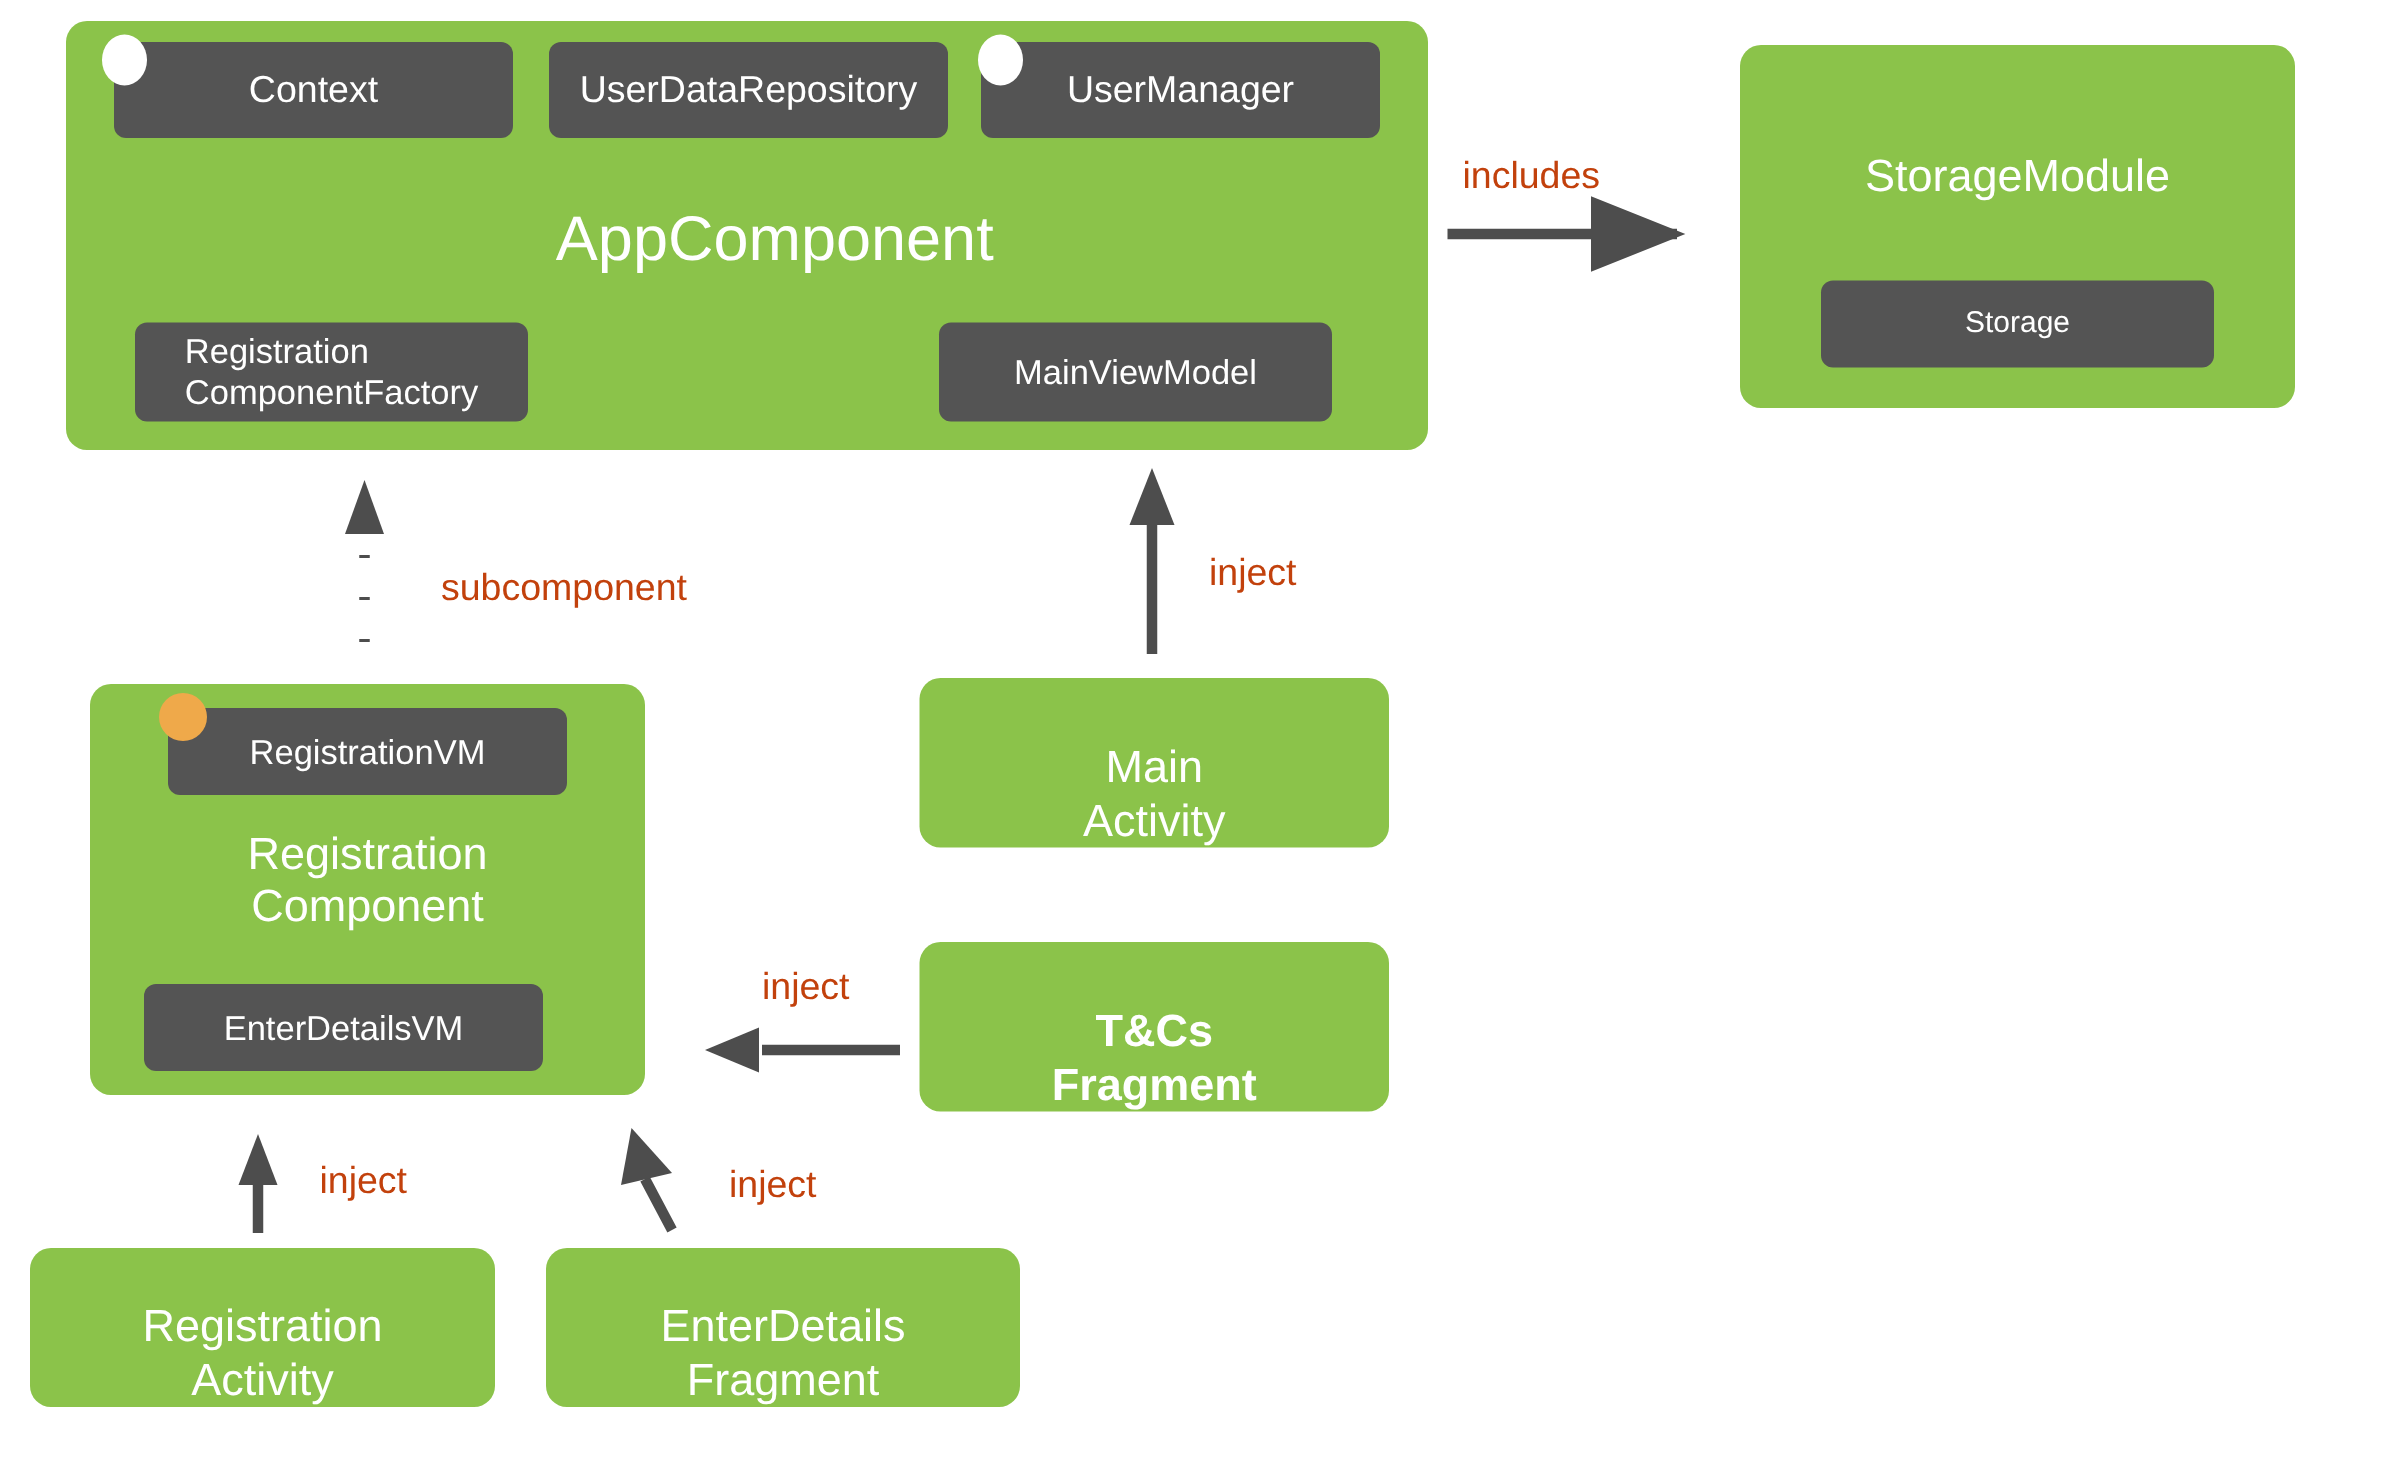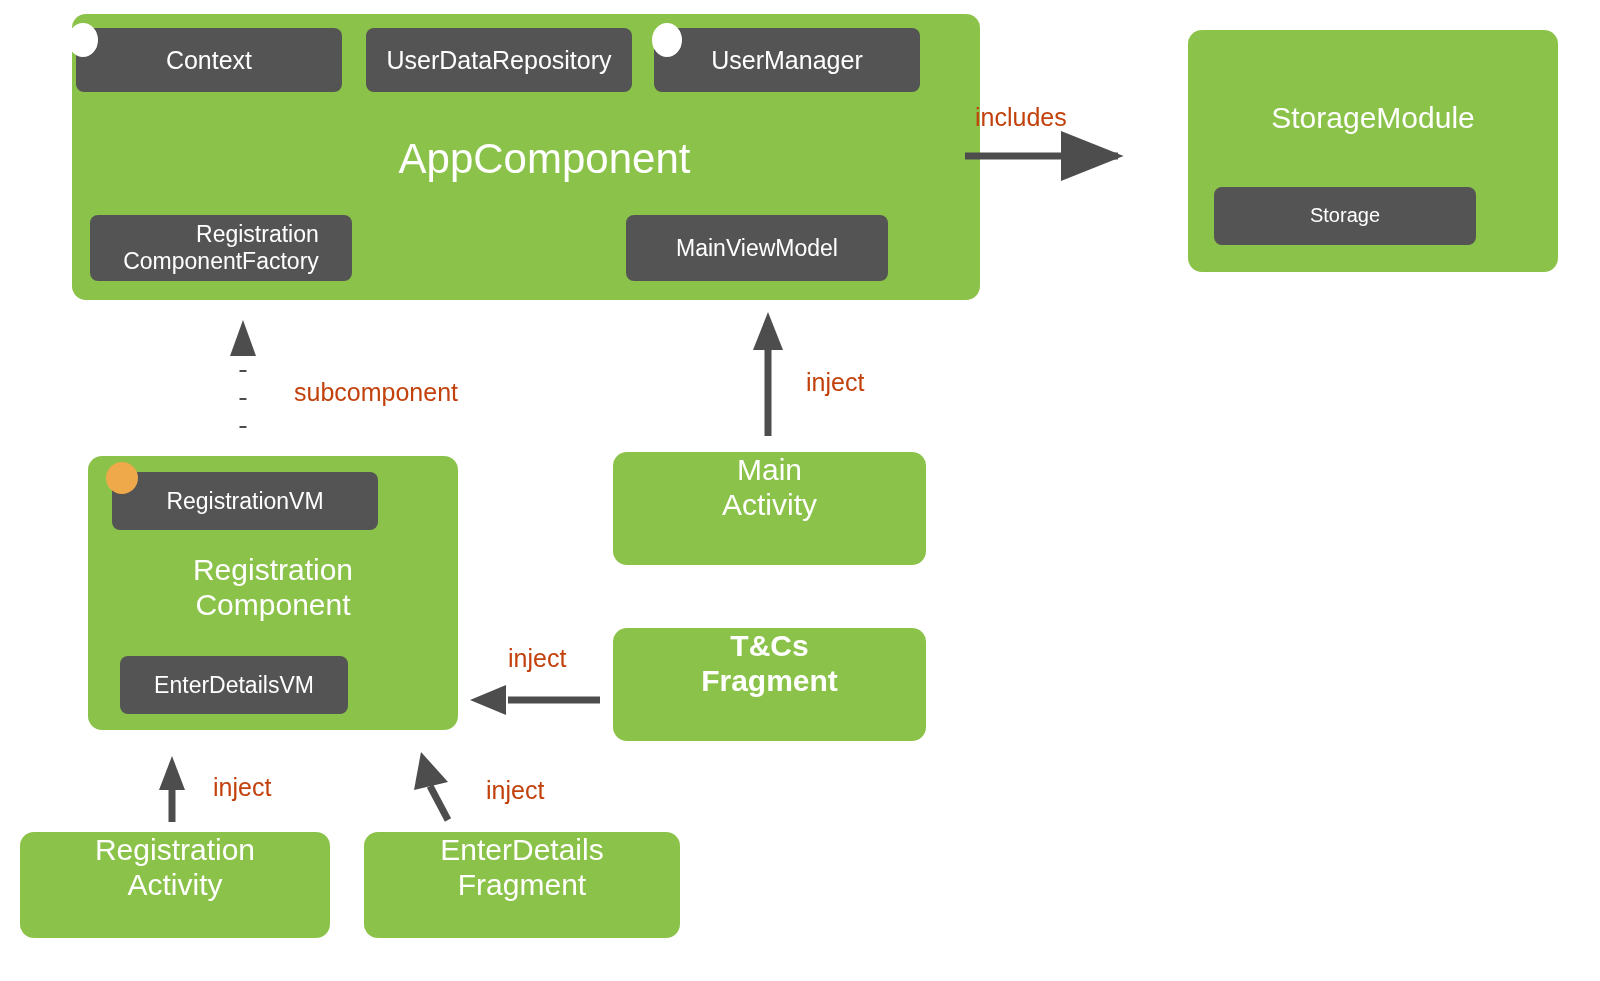--- a/index.html
+++ b/index.html
@@ -19,42 +19,41 @@
   }
 
   
   .node {
     position: absolute;
     box-sizing: border-box;
     border-radius: 14px;
     background: #8BC34A;
     color: #ffffff;
     display: flex;
-    align-items: flex-start;
+    align-items: flex-end;
     justify-content: center;
     text-align: center;
     line-height: 1.18;
     font-weight: 400;
     white-space: pre-line;
   }
   .container-node {
     align-items: flex-start;
     justify-content: center;
-    margin-left: 28px;
   }
   .chip {
     position: absolute;
     box-sizing: border-box;
     border-radius: 8px;
     background: #545454;
     color: #ffffff;
     display: flex;
     align-items: center;
     justify-content: center;
-    text-align: right;
+    text-align: left;
     line-height: 1.16;
     white-space: pre-line;
     z-index: 3;
   }
   .dot {
     position: absolute;
     border-radius: 50%;
     z-index: 4;
   }
   .dot-white { background: #ffffff; }
@@ -93,21 +92,21 @@
   #chip-regfactory    { left: 90px;  top: 215px; width: 262px; height: 66px; font-size: 23px; }
   #chip-mainvm        { left: 626px; top: 215px; width: 262px; height: 66px; font-size: 23px; }
 
   #storage-module     { left: 1160px; top: 30px; width: 370px; height: 242px; }
   #storage-module-title{ font-size: 30px; margin-top: 70px; }
   #chip-storage       { left: 1214px; top: 187px; width: 262px; height: 58px; font-size: 20px; }
 
   #registration-component { left: 60px; top: 456px; width: 370px; height: 274px; }
   #registration-component-title { font-size: 30px; margin-top: 96px; }
   #chip-registrationvm { left: 112px; top: 472px; width: 266px; height: 58px; font-size: 23px; }
-  #chip-enterdetailsvm { left: 120px; top: 656px; width: 228px; height: 58px; font-size: 23px; }
+  #chip-enterdetailsvm { left: 96px; top: 656px; width: 266px; height: 58px; font-size: 23px; }
   #dot-registrationvm  { left: 106px; top: 462px; width: 32px; height: 32px; }
 
   #main-activity      { left: 613px; top: 452px; width: 313px; height: 113px; font-size: 30px; }
   #tcs-fragment       { left: 613px; top: 628px; width: 313px; height: 113px; font-size: 30px; font-weight: bold; }
   #registration-activity { left: 20px; top: 832px; width: 310px; height: 106px; font-size: 30px; }
   #enterdetails-fragment { left: 364px; top: 832px; width: 316px; height: 106px; font-size: 30px; }
 
   #label-includes       { left: 975px; top: 105px; }
   #label-subcomponent   { left: 294px; top: 380px; }
   #label-inject-main    { left: 806px; top: 370px; }

